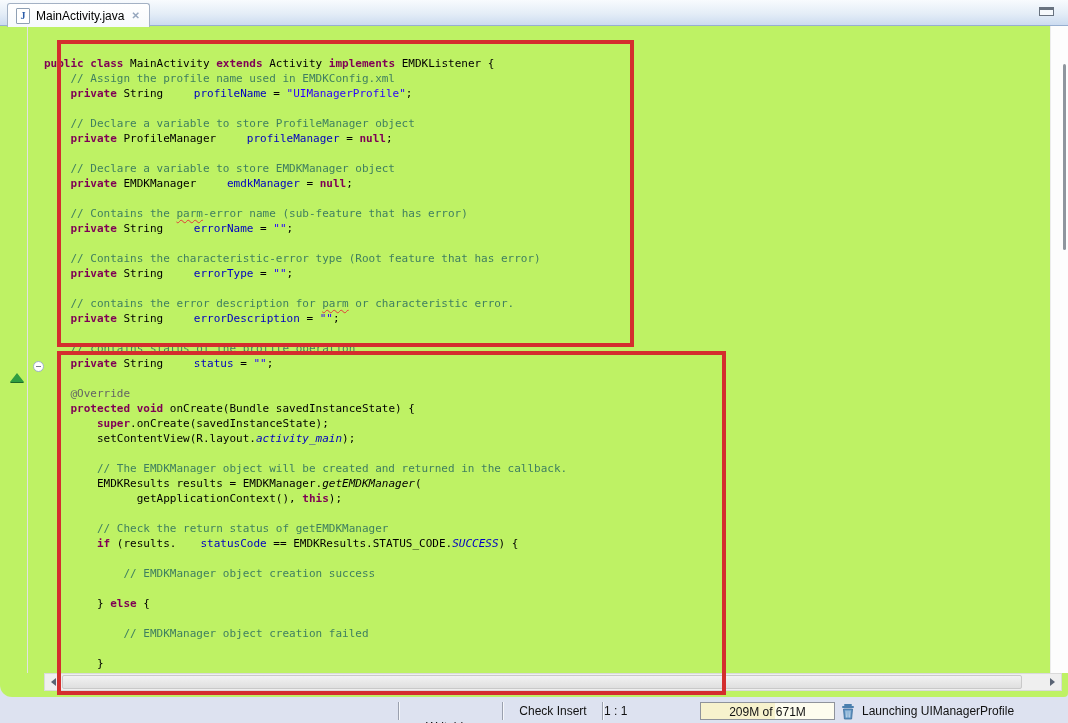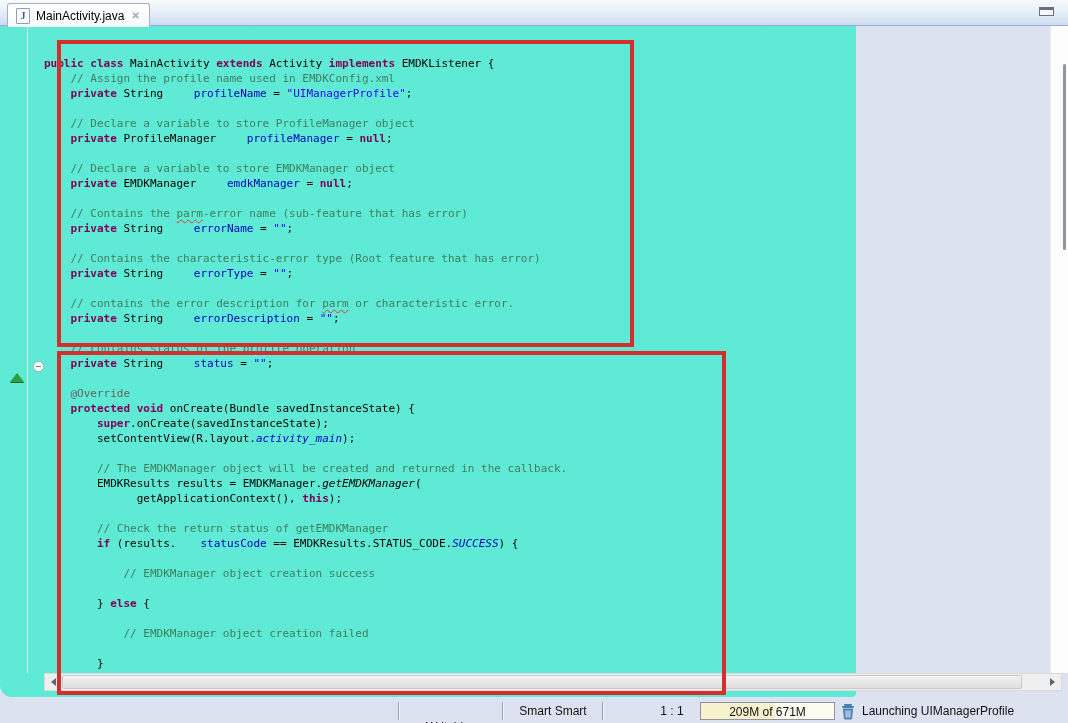--- a/index.html
+++ b/index.html
@@ -16,21 +16,21 @@
     display:flex;align-items:center;gap:6px;padding:0 8px;box-sizing:border-box;z-index:3;}
   .jicon{width:12px;height:14px;background:#fff;border:1px solid #8fa0b4;border-radius:1px;
     font-family:"Liberation Serif",serif;font-weight:bold;font-size:10px;color:#2b5ca8;
     display:flex;align-items:center;justify-content:center;line-height:1;}
   .tab-label{font-size:12px;color:#000;}
   .tab-close{font-size:10px;font-weight:bold;color:#95a6bd;cursor:pointer;padding:0 1px;}
   .min-icon{position:absolute;right:14px;top:7px;width:15px;height:9px;background:#f6f9fc;
     border:1px solid #68727f;border-top:3px solid #68727f;box-sizing:border-box;}
 
   
-  .editor{position:absolute;left:0;top:26px;width:856px;height:671px;background:#5eead4;
+  .editor{position:absolute;left:0;top:26px;width:1068px;height:671px;background:#bef264;
     border-radius:0 0 4px 12px;}
   .ruler-sep{position:absolute;left:27px;top:26px;width:1px;height:647px;background:#e2e2e2;}
   .code{position:absolute;left:0;top:30px;width:1040px;padding-left:44px;
     font-family:"DejaVu Sans Mono","Liberation Mono",monospace;font-size:11px;line-height:15px;
     white-space:pre;color:#000;}
   .code-line{height:15px;}
   .k{color:#7f0055;font-weight:bold;}
   .c{color:#3f7f5f;}
   .s{color:#2a00ff;}
   .f{color:#0000c0;padding-left:24px;}
@@ -66,21 +66,21 @@
     border:1px solid #c9c9c9;border-radius:2px;box-sizing:border-box;}
   .vruler{position:absolute;left:1050px;top:26px;width:18px;height:647px;background:#fdfdfd;border-left:1px solid #ececec;box-sizing:border-box;}
   .v-thumb{position:absolute;left:1063px;top:64px;width:3px;height:186px;background:#8f969e;border-radius:2px;z-index:5;}
 
   
   .statusbar{position:absolute;left:0;top:700px;width:1068px;height:23px;font-size:12px;color:#111;}
   .sep{position:absolute;top:2px;height:18px;width:0;border-left:1px solid #9aa0ae;border-right:1px solid #f5f7fb;}
   .sb-item{position:absolute;top:4px;}
   .sb-writable{left:400px;width:96px;text-align:center;margin-top:16px;}
   .sb-insert{left:504px;width:98px;text-align:center;}
-  .sb-caret{left:604px;width:56px;text-align:center;padding-left:40px;}
+  .sb-caret{left:604px;width:56px;}
   .mem{position:absolute;left:700px;top:2px;width:135px;height:18px;border:1px solid #8f939b;
     background:#fdfcee;box-sizing:border-box;overflow:hidden;}
   .mem-fill{position:absolute;left:0;top:0;height:100%;background:#f7f2cd;}
   .mem-text{position:absolute;left:0;top:2px;width:100%;text-align:center;font-size:12px;color:#111;}
   .trash-btn{position:absolute;left:840px;top:3px;width:16px;height:17px;cursor:pointer;}
   .launching{position:absolute;left:862px;top:4px;}
 </style>
 </head>
 <body>
 
@@ -114,21 +114,21 @@
   <div class="vruler"></div>
   <div class="v-thumb"></div>
 
   <div class="redbox redbox1"></div>
   <div class="redbox redbox2"></div>
 
   <div class="statusbar">
     <div class="sep" style="left:398px"></div>
     <div class="sb-item sb-writable">Writable</div>
     <div class="sep" style="left:502px"></div>
-    <div class="sb-item sb-insert">Smart Smart</div>
+    <div class="sb-item sb-insert">Check Insert</div>
     <div class="sep" style="left:602px"></div>
     <div class="sb-item sb-caret">1 : 1</div>
 
     <div class="mem">
       <div class="mem-fill" id="mem-fill" style="width: 56%;"></div>
       <div class="mem-text">209M of 671M</div>
     </div>
     <div class="trash-btn">
       <svg width="16" height="17" viewBox="0 0 16 17">
         <rect x="4" y="1" width="8" height="2" rx="1" fill="#4a7fae"></rect>

